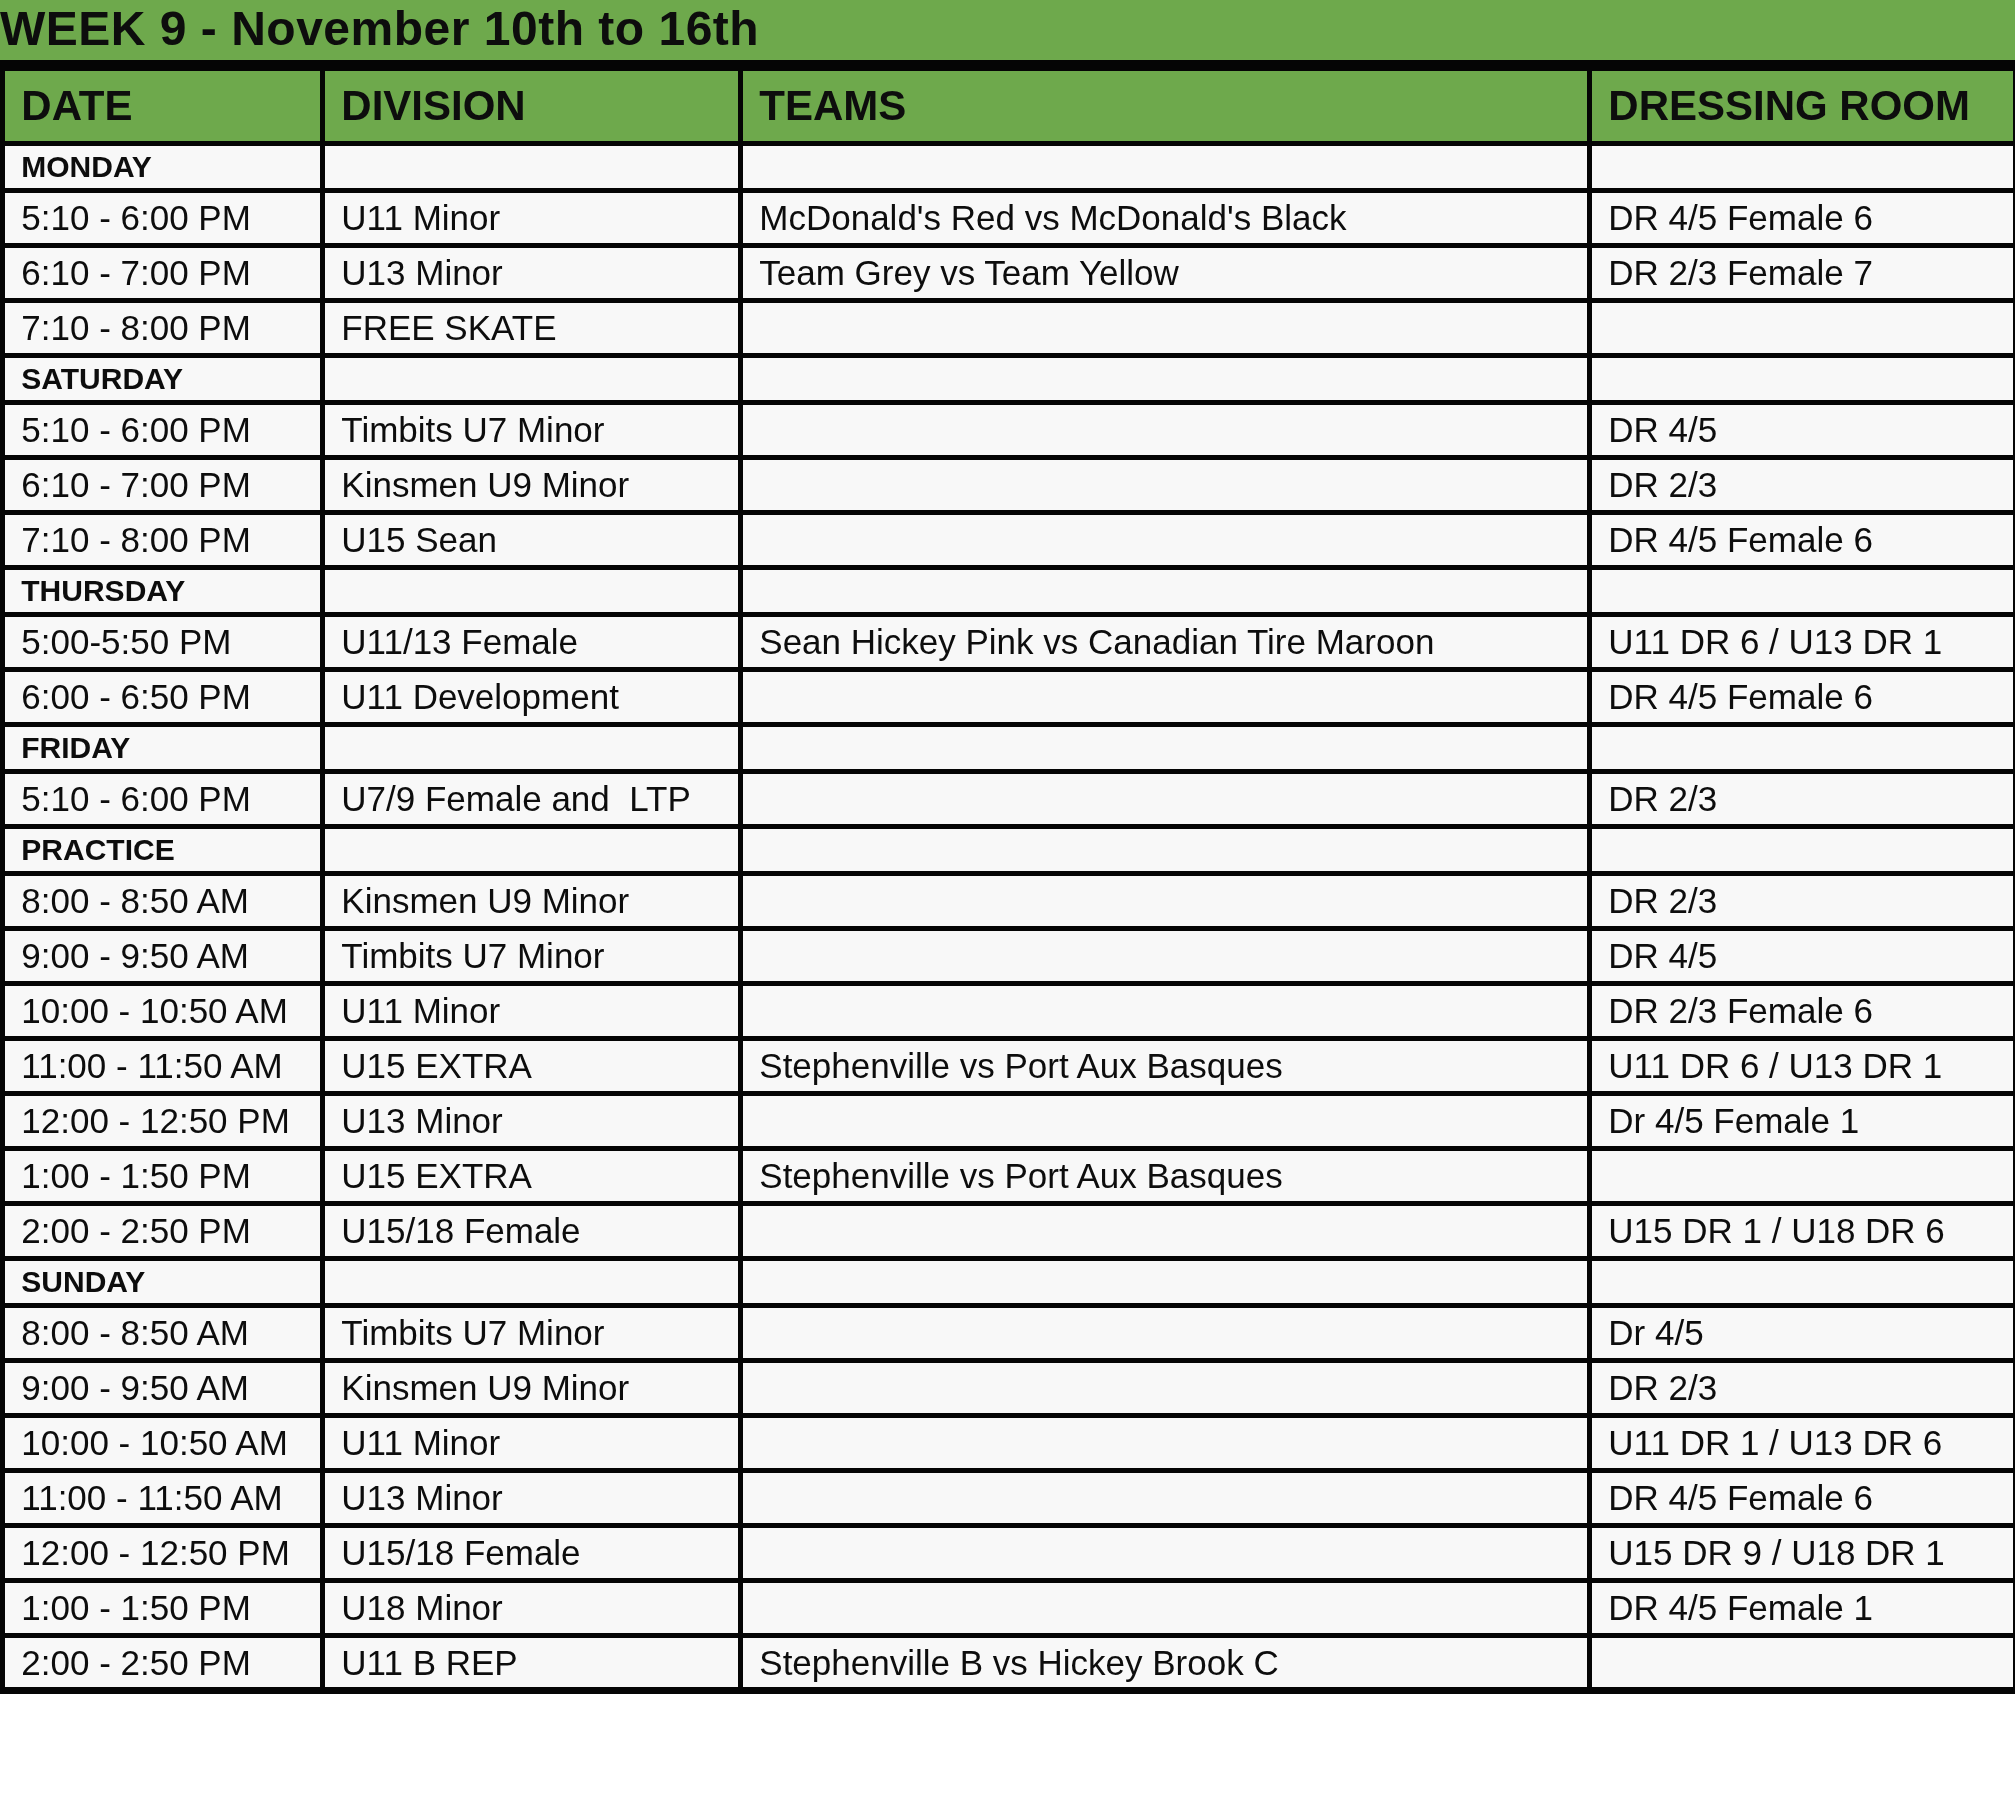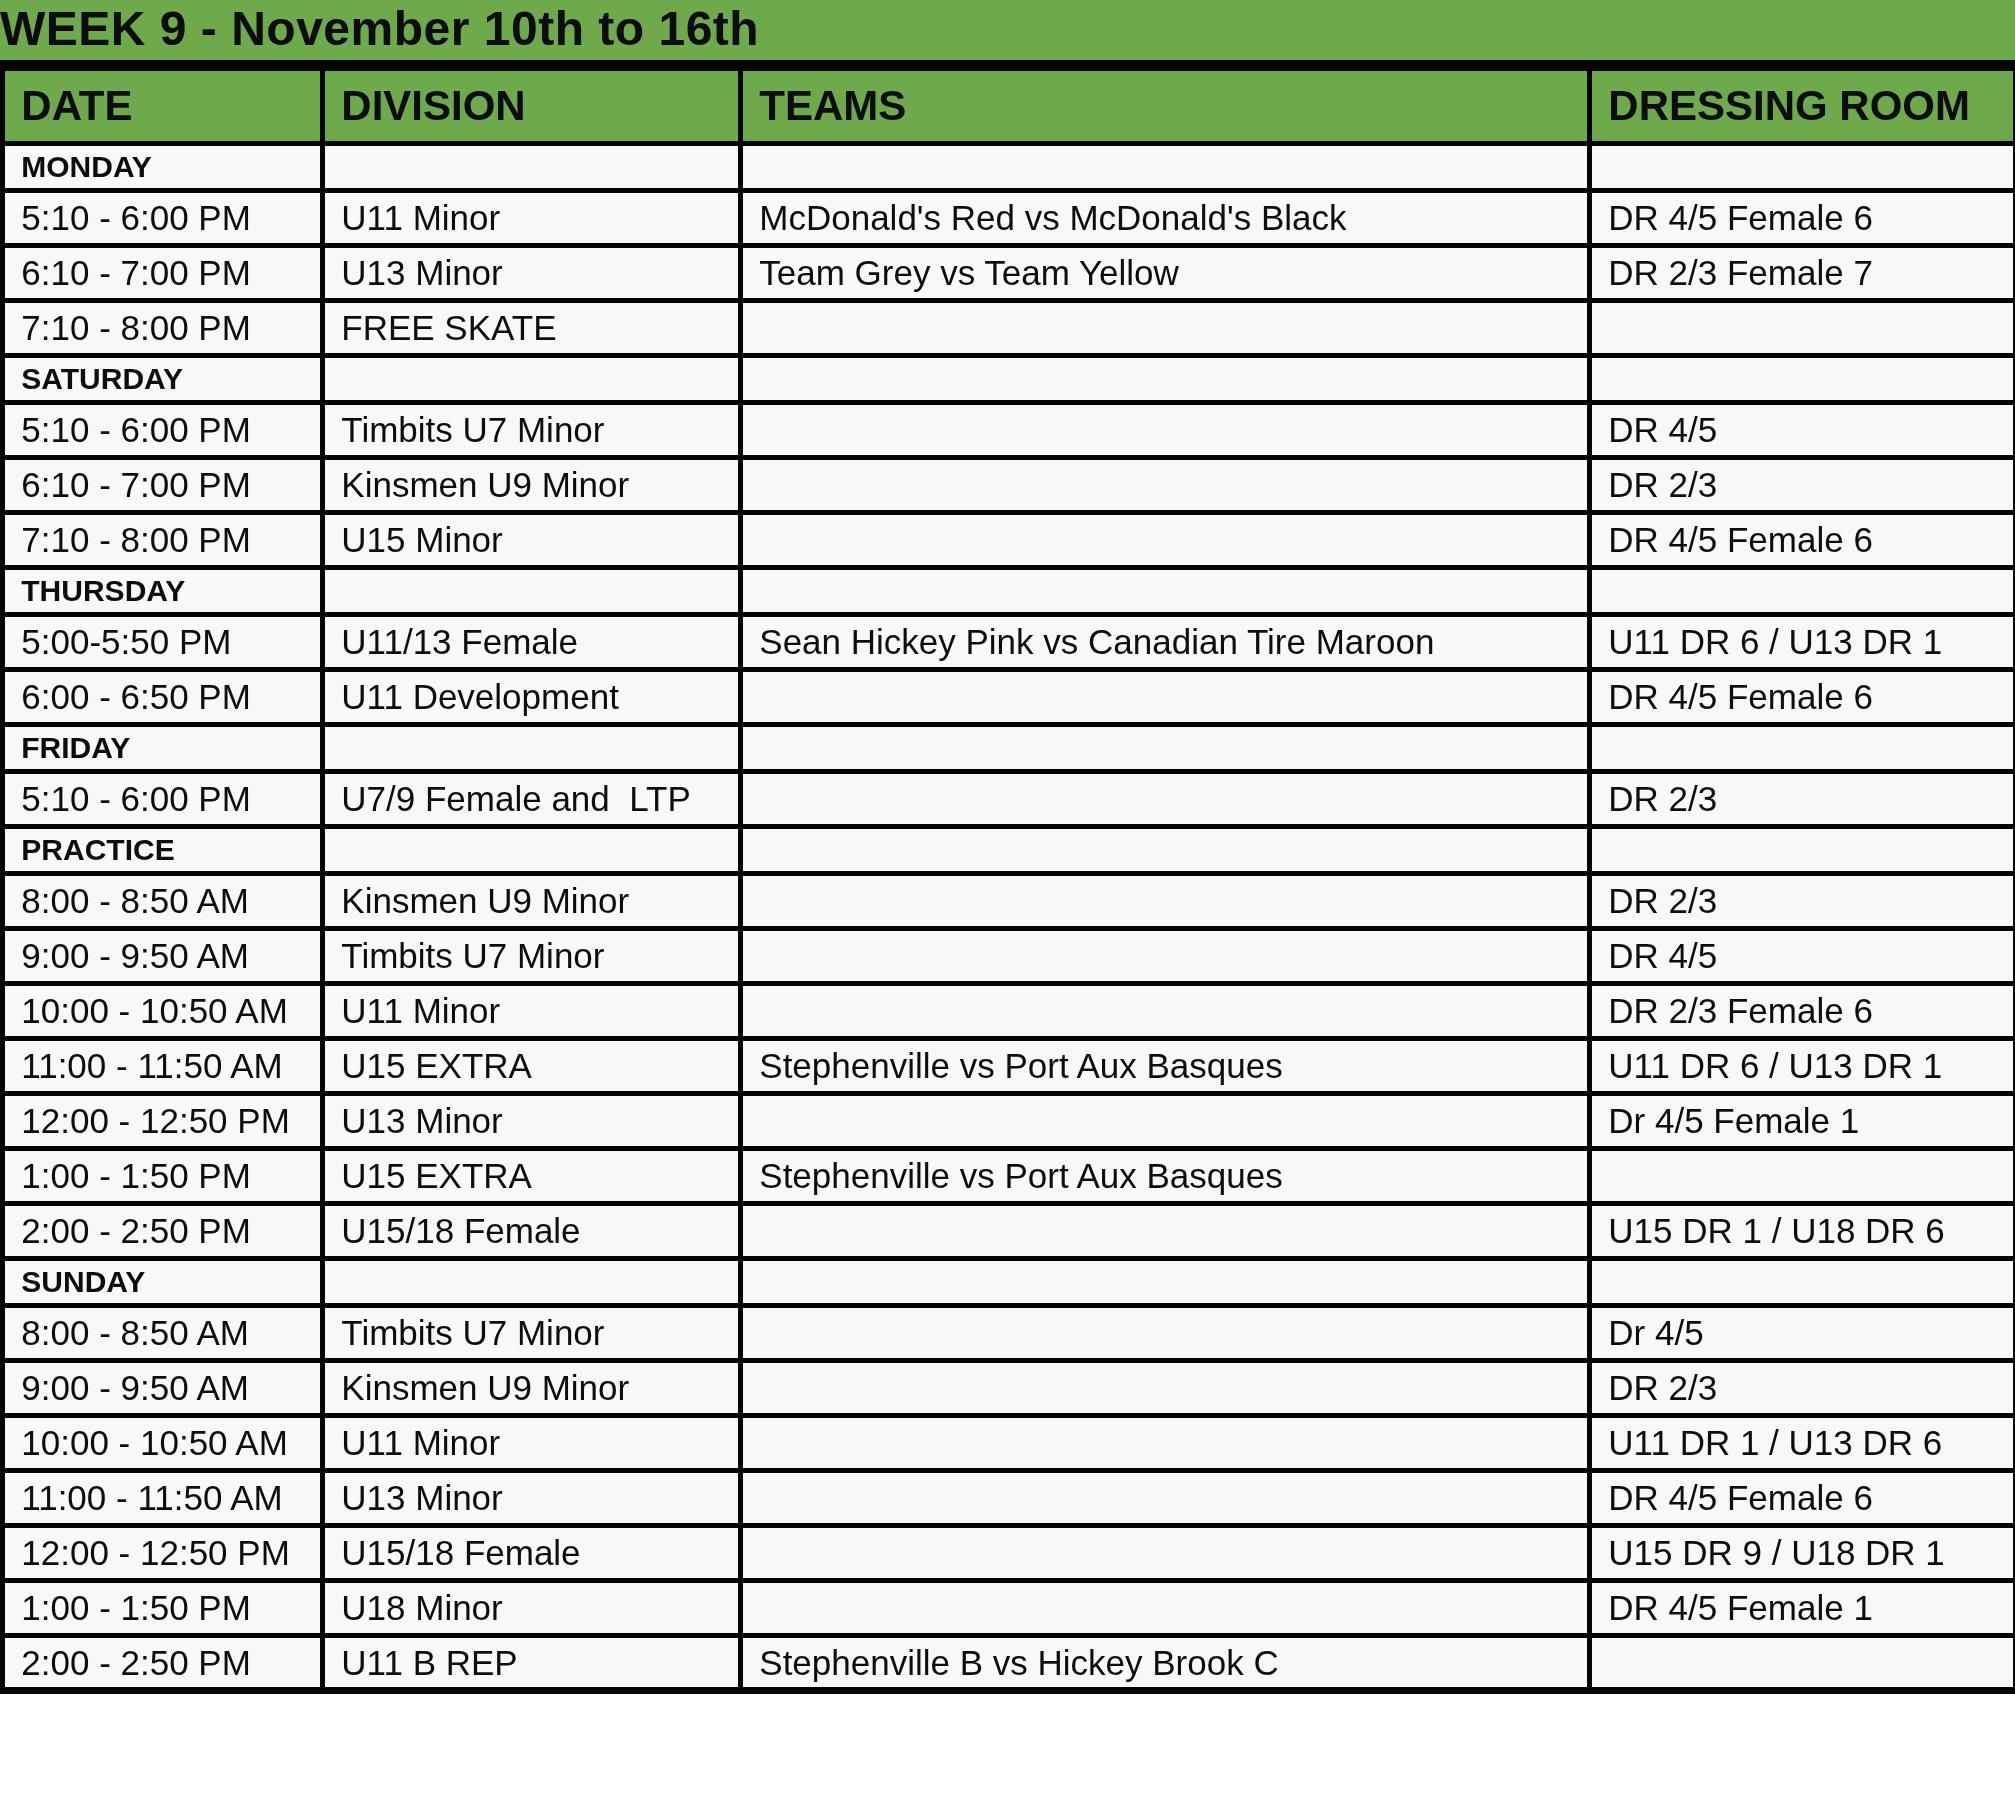--- a/index.html
+++ b/index.html
@@ -131,21 +131,21 @@
         <td>DR 4/5</td>
       </tr>
       <tr class="row-slot">
         <td>6:10 - 7:00 PM</td>
         <td>Kinsmen U9 Minor</td>
         <td></td>
         <td>DR 2/3</td>
       </tr>
       <tr class="row-slot">
         <td>7:10 - 8:00 PM</td>
-        <td>U15 Minor</td>
+        <td>U15 Sean</td>
         <td></td>
         <td>DR 4/5 Female 6</td>
       </tr>
       <tr class="row-day">
         <td>THURSDAY</td>
         <td></td>
         <td></td>
         <td></td>
       </tr>
       <tr class="row-slot">

